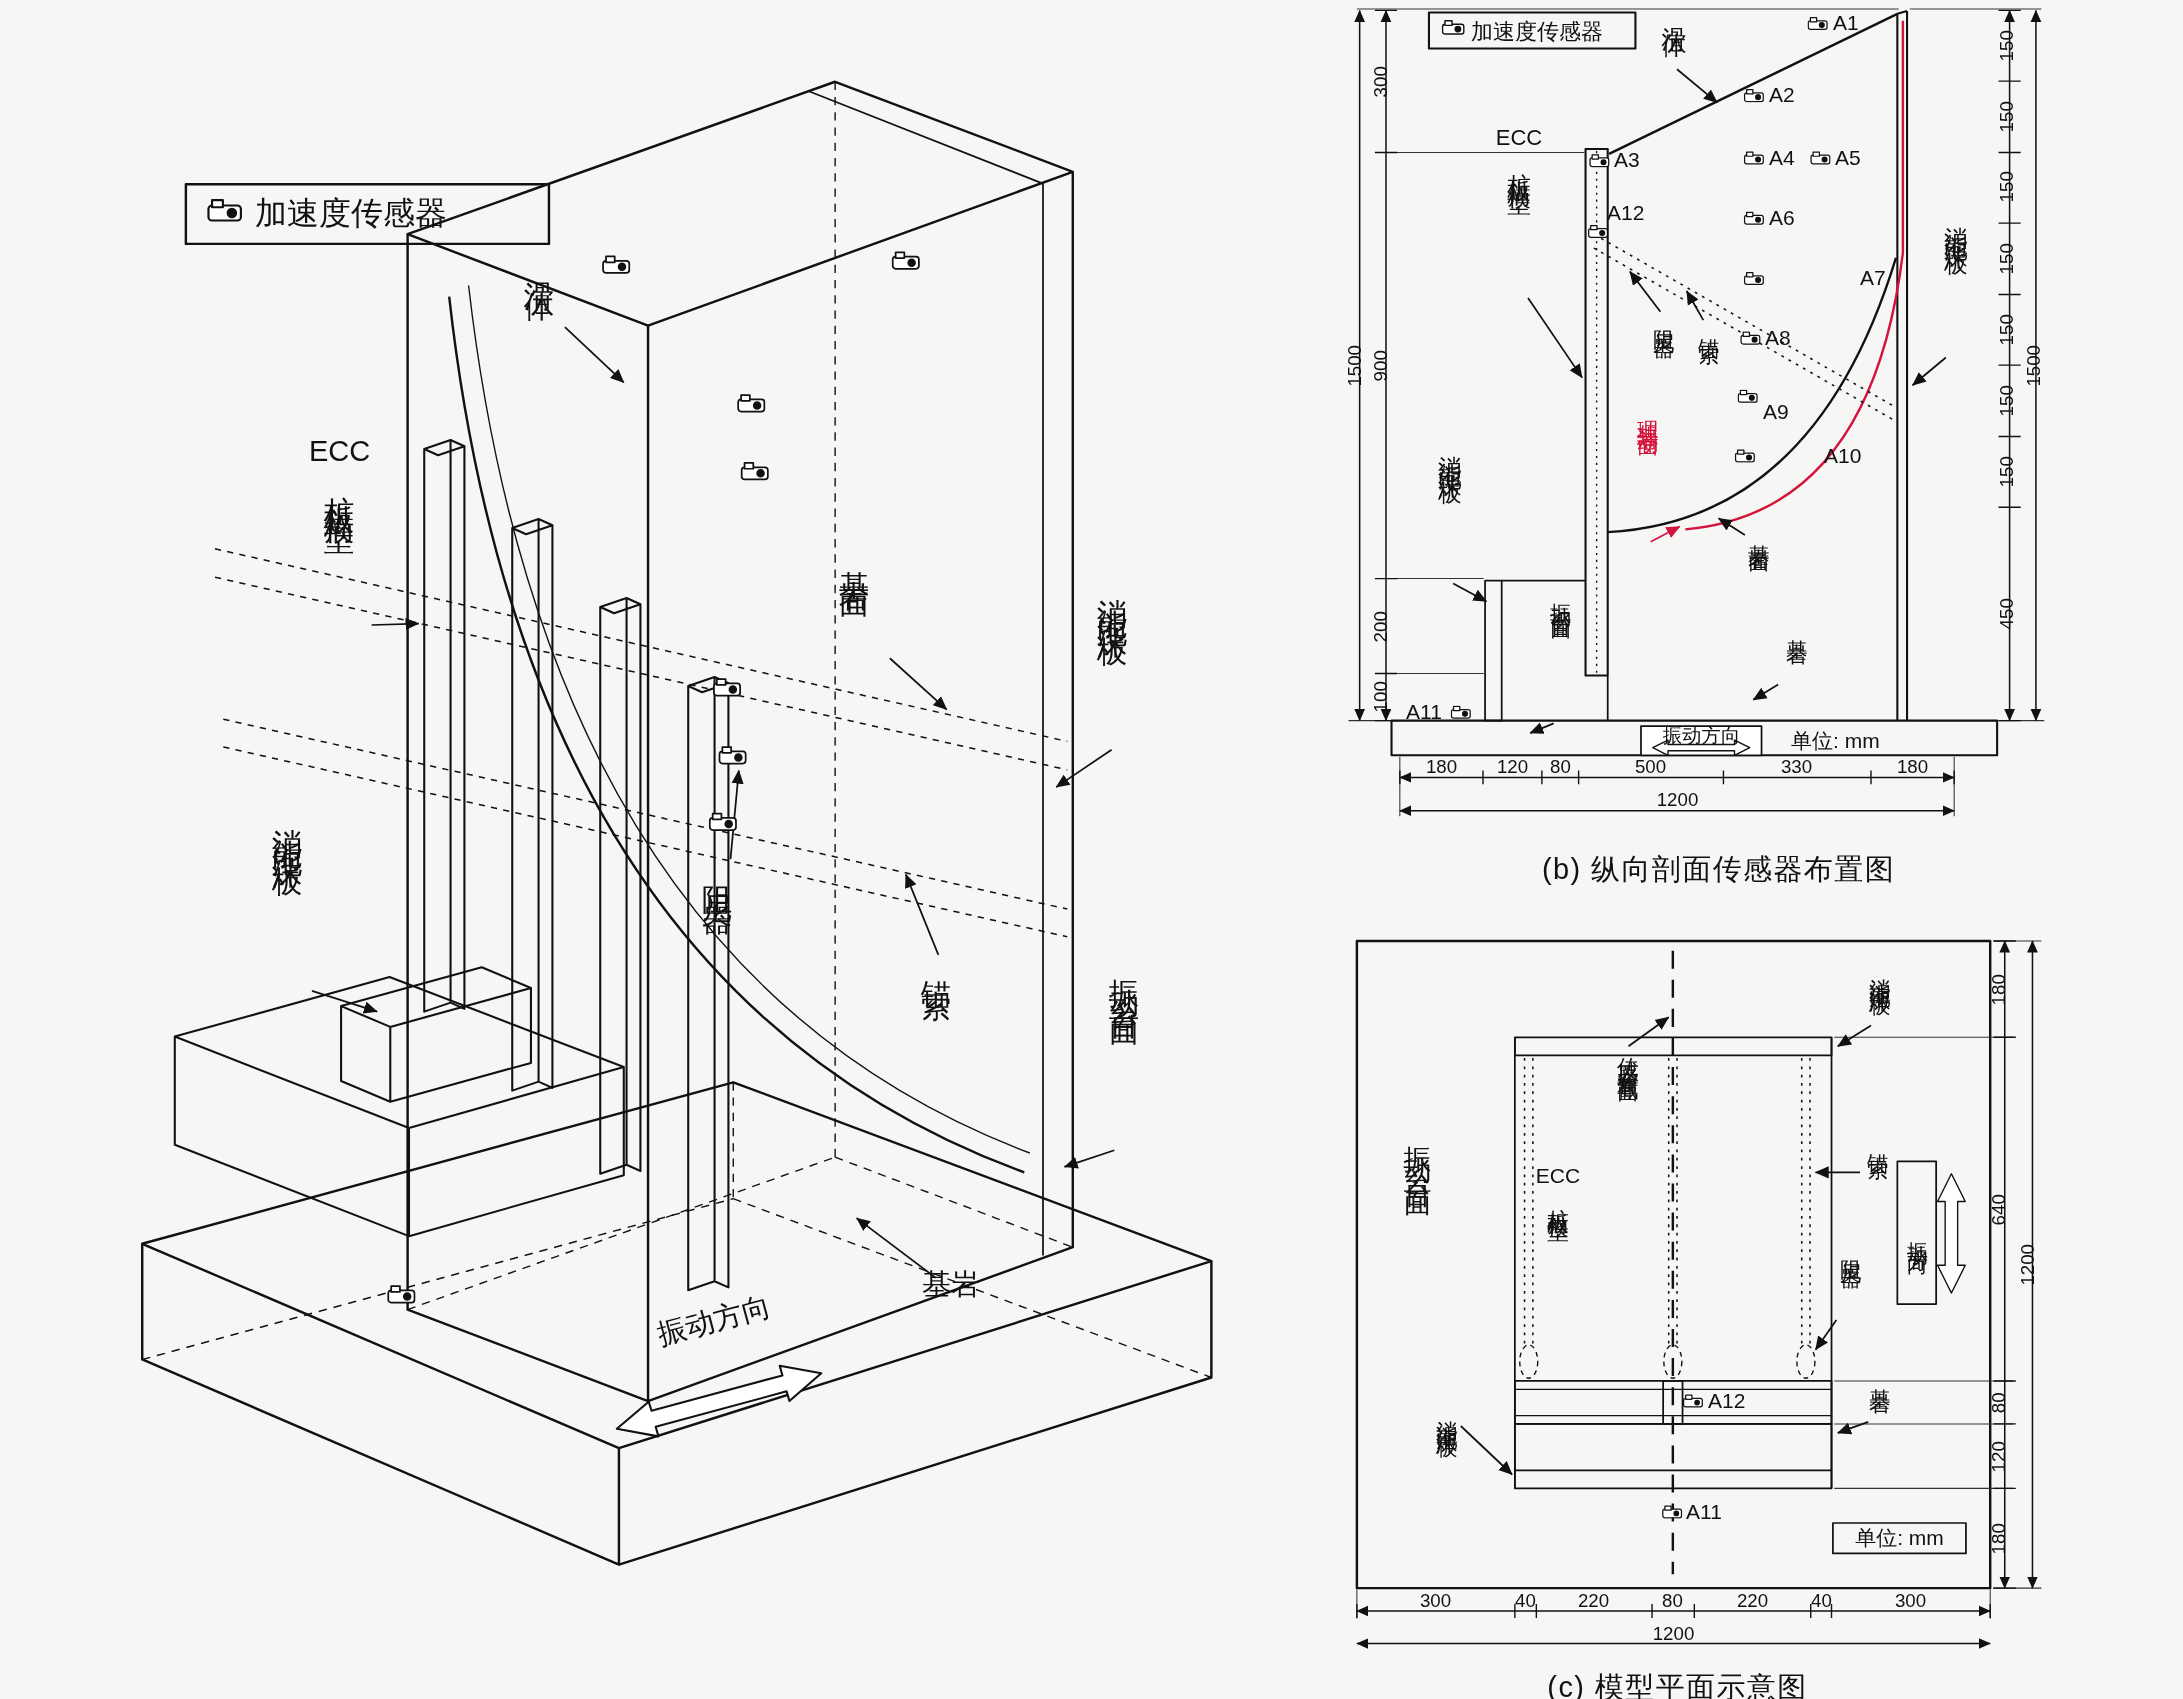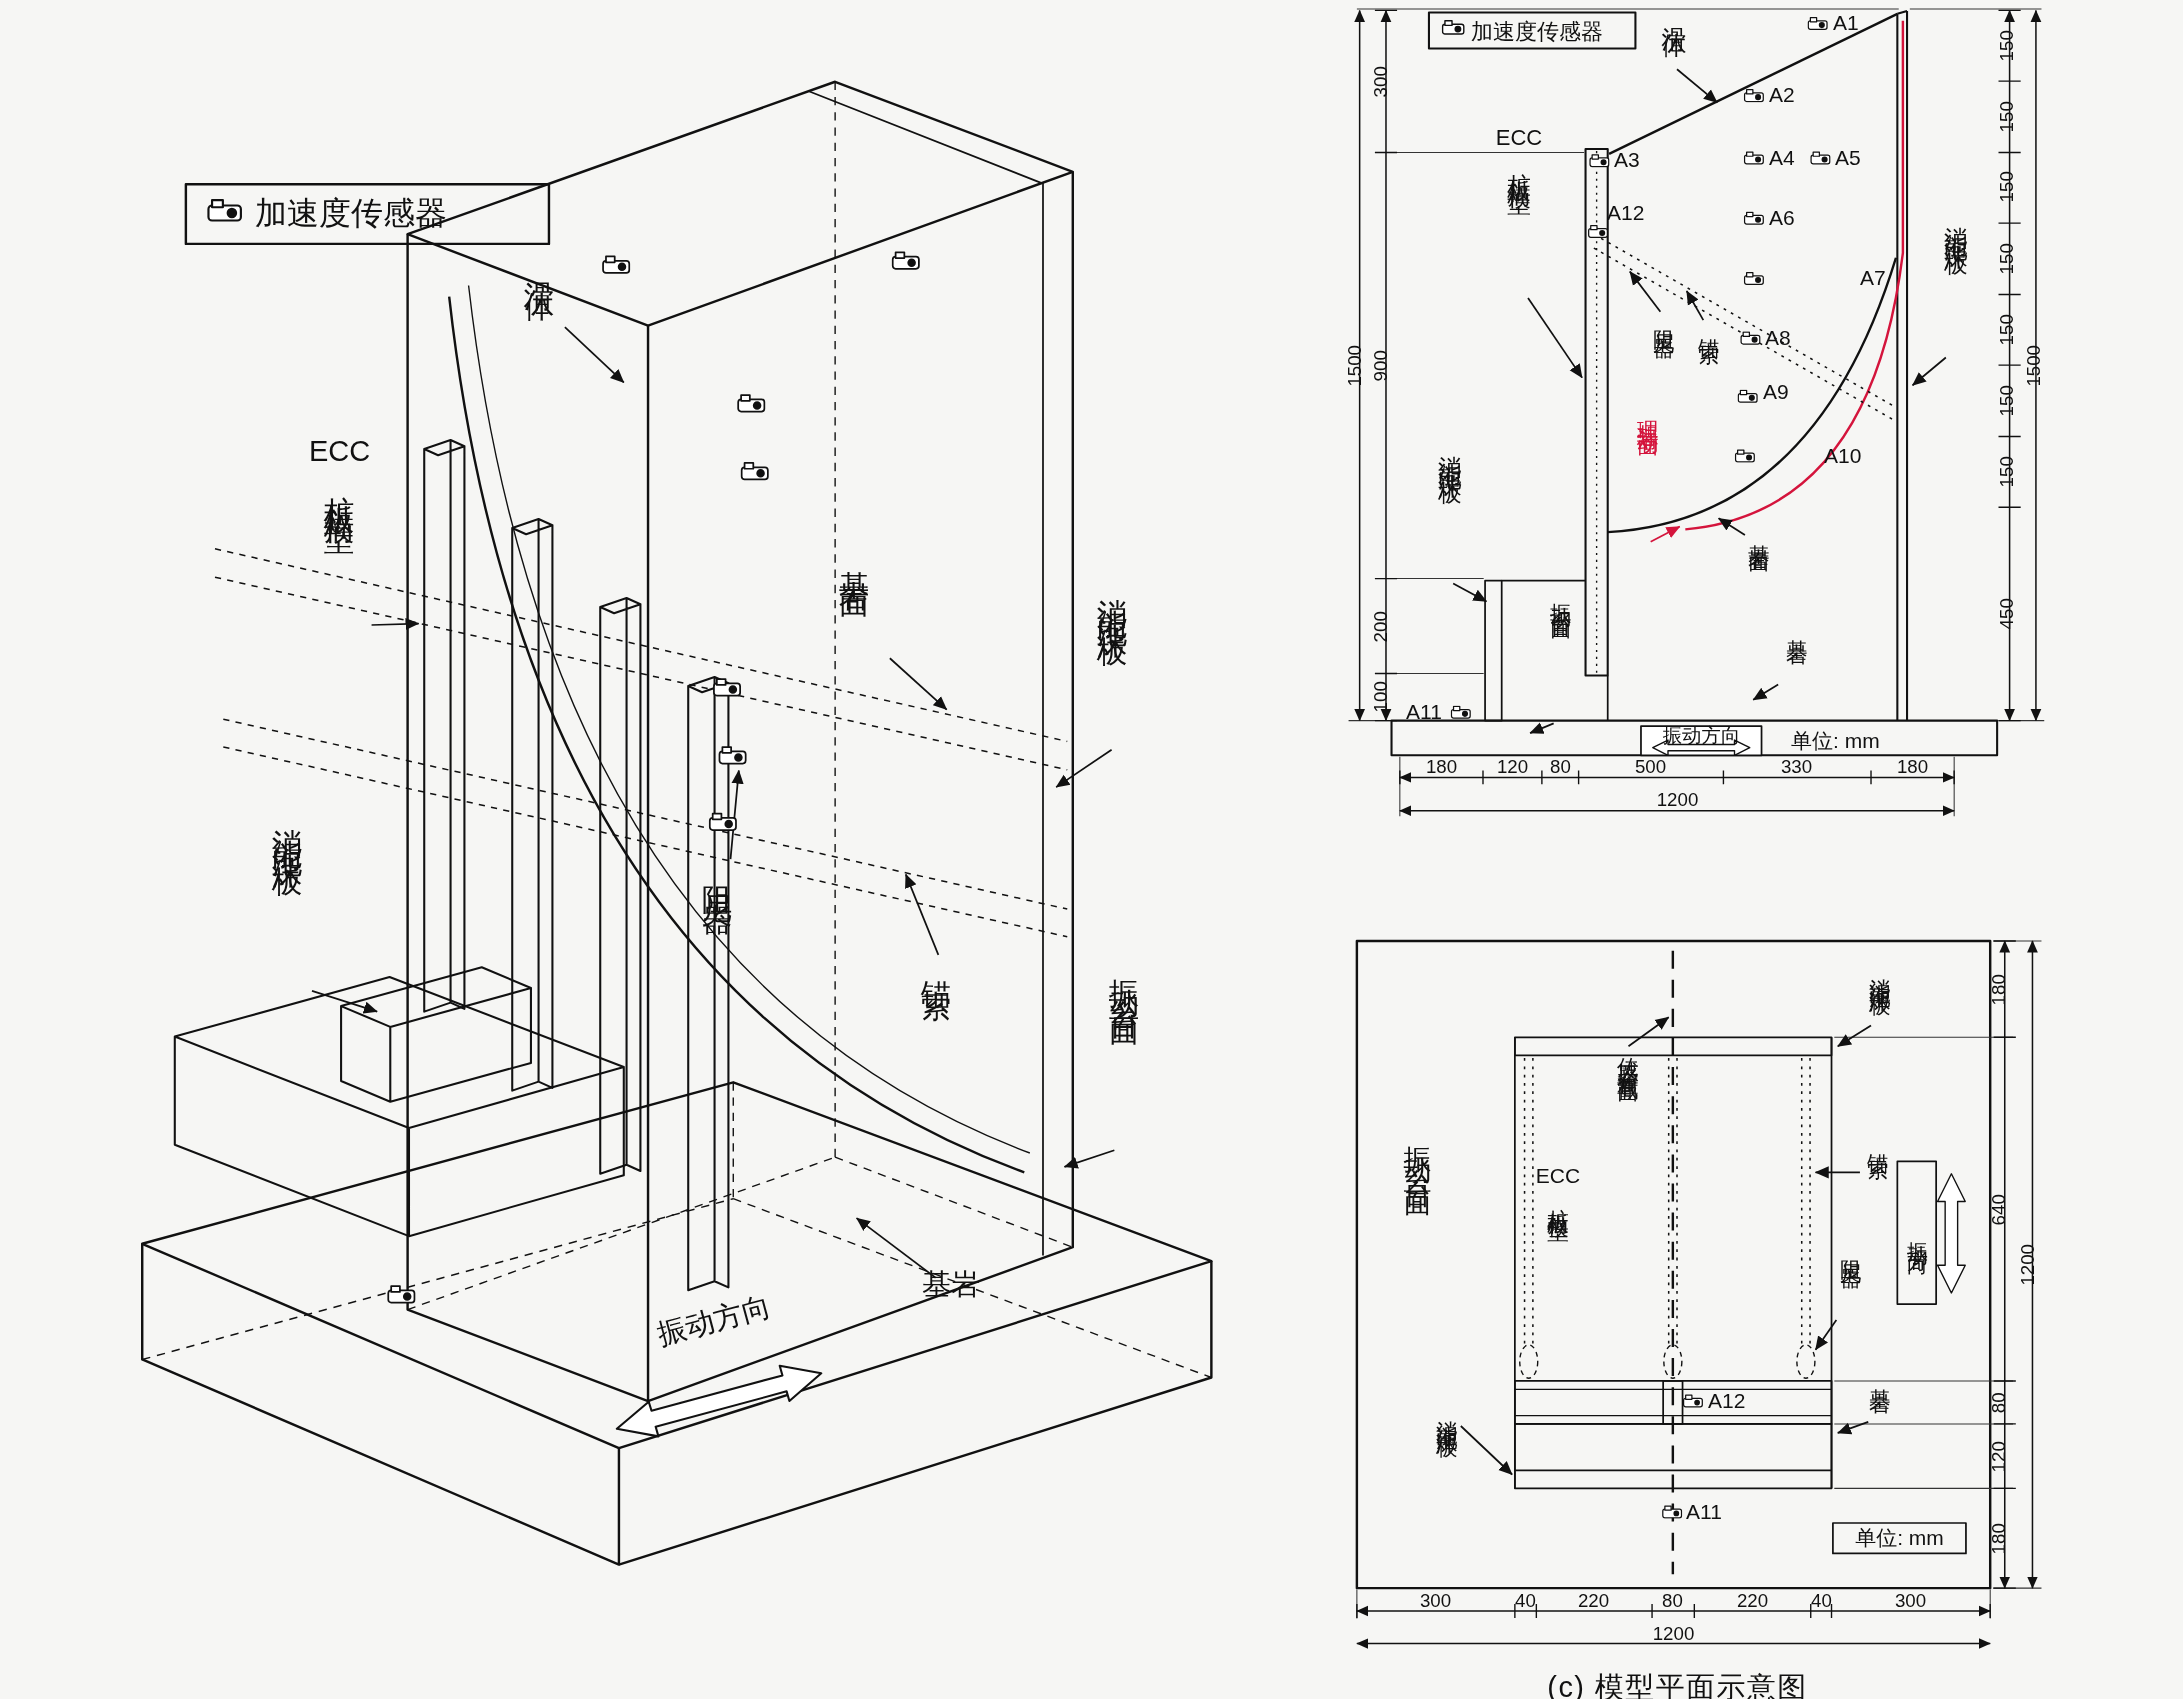--- a/index.html
+++ b/index.html
@@ -236,21 +236,21 @@
   <div class="lbl fs30" style="left:1791px;top:729px">单位: mm</div>
 
   <div class="lbl fs30" style="left:1833px;top:11px">A1</div>
   <div class="lbl fs30" style="left:1769px;top:83px">A2</div>
   <div class="lbl fs30" style="left:1614px;top:148px">A3</div>
   <div class="lbl fs30" style="left:1769px;top:146px">A4</div>
   <div class="lbl fs30" style="left:1835px;top:146px">A5</div>
   <div class="lbl fs30" style="left:1769px;top:206px">A6</div>
   <div class="lbl fs30" style="left:1860px;top:266px">A7</div>
   <div class="lbl fs30" style="left:1765px;top:326px">A8</div>
-  <div class="lbl fs30" style="left:1763px;top:380px">A9</div>
+  <div class="lbl fs30" style="left:1763px;top:400px">A9</div>
   <div class="lbl fs30" style="left:1824px;top:444px">A10</div>
   <div class="lbl fs30" style="left:1607px;top:201px">A12</div>
   <div class="lbl fs30" style="left:1406px;top:700px">A11</div>
 
   <div class="dim rot" style="left:1353px;top:70px">300</div>
   <div class="dim rot" style="left:1353px;top:354px">900</div>
   <div class="dim rot" style="left:1353px;top:615px">200</div>
   <div class="dim rot" style="left:1353px;top:685px">100</div>
   <div class="dim rot" style="left:1327px;top:354px">1500</div>
   <div class="dim rot" style="left:1979px;top:34px">150</div>
@@ -262,20 +262,21 @@
   <div class="dim rot" style="left:1979px;top:460px">150</div>
   <div class="dim rot" style="left:1979px;top:602px">450</div>
   <div class="dim rot" style="left:2006px;top:354px">1500</div>
   <div class="dim" style="left:1414px;top:755px">180</div>
   <div class="dim" style="left:1485px;top:755px">120</div>
   <div class="dim" style="left:1533px;top:755px">80</div>
   <div class="dim" style="left:1623px;top:755px">500</div>
   <div class="dim" style="left:1769px;top:755px">330</div>
   <div class="dim" style="left:1885px;top:755px">180</div>
   <div class="dim" style="left:1650px;top:788px">1200</div>
+  <div class="cap" style="left:1469px;top:850px;width:499px;font-size:29px">(b) 纵向剖面传感器布置图</div>
 
   <div class="lbl v" style="left:1401px;top:1124px;font-size:28px;letter-spacing:11px">振动台台面</div>
   <div class="lbl v v-sm" style="left:1866px;top:961px">消能泡沫板</div>
   <div class="lbl v v-sm" style="left:1614px;top:1040px">传感器布置截面</div>
   <div class="lbl v v-sm" style="left:1864px;top:1137px">锚索</div>
   <div class="ecc" style="left:1533px;top:1164px;width:50px">
     <span class="fs30">ECC</span>
     <span class="v v-sm">桩板模型</span>
   </div>
   <div class="lbl v v-sm" style="left:1837px;top:1243px">阻尼器</div>

